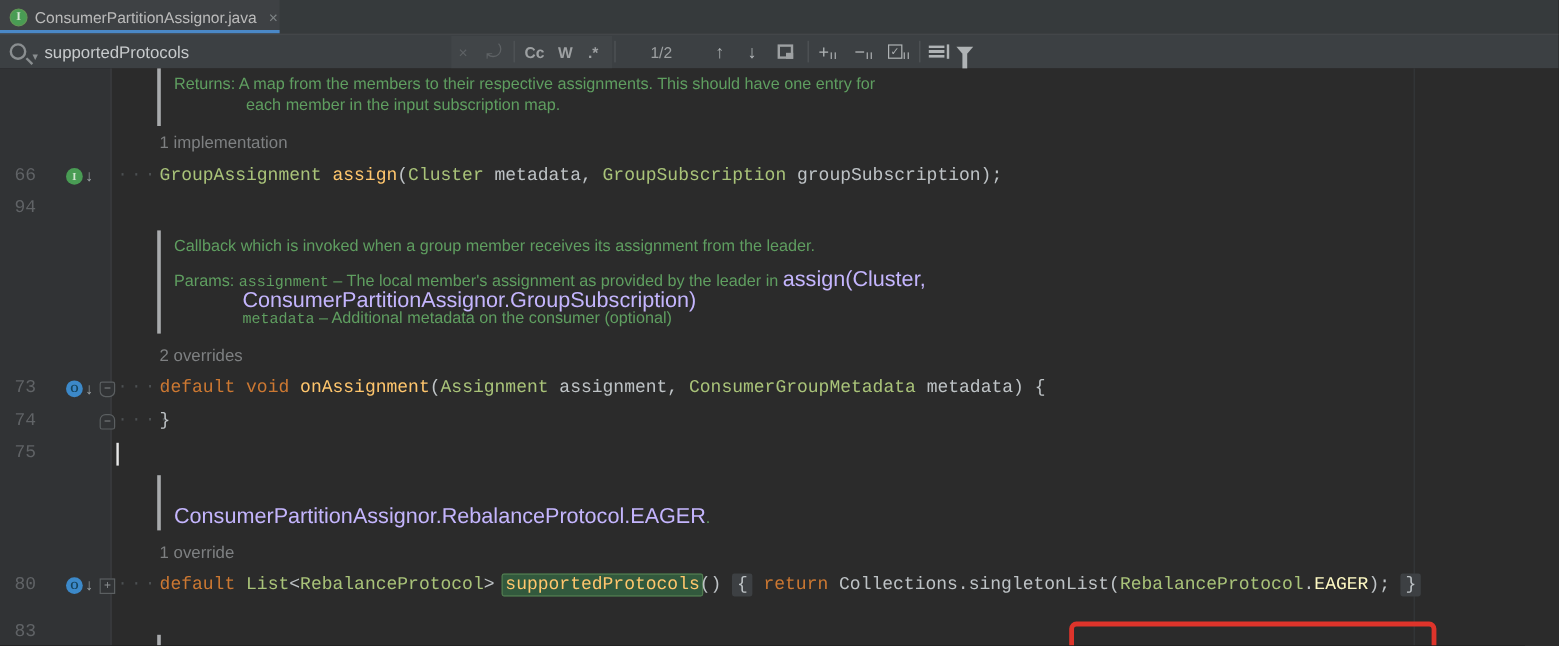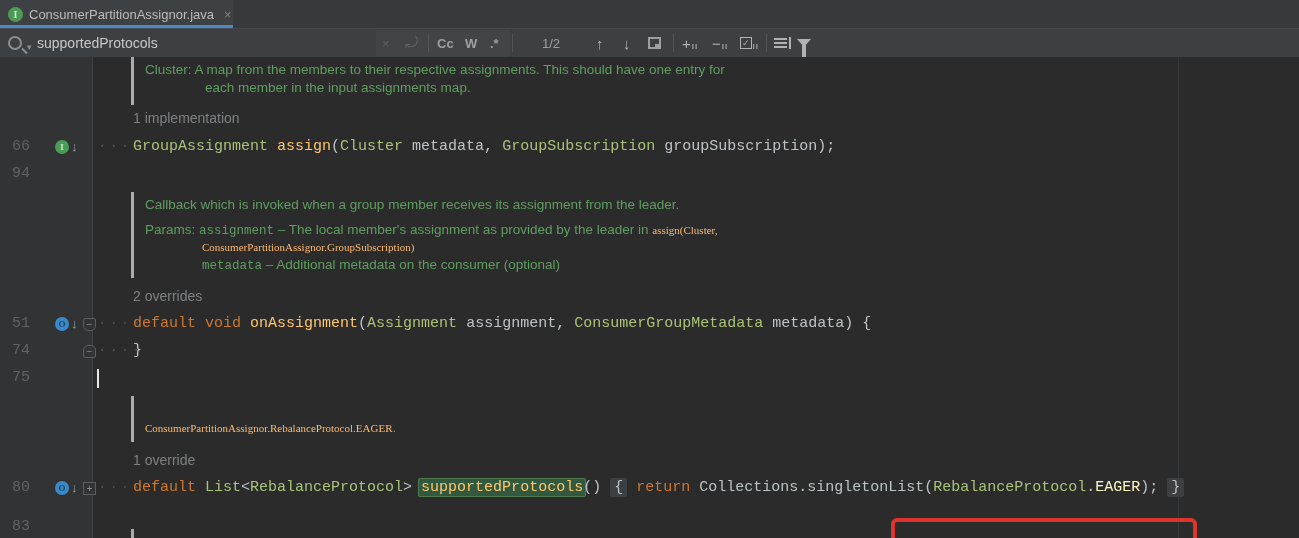--- a/index.html
+++ b/index.html
@@ -75,21 +75,21 @@
   .tok-plain { color:#BEC3C6; }
   .tok-const { color:#fef9c3; }
   .tok-fold { color:#BEC3C6; background:#3D4043; padding:1px 4px; border-radius:2px; }
   .tok-hl { background:#32593D; border:1px solid #50794F; padding:0px 2px; margin:-1px -3px; border-radius:2px; }
   
   .docblock { position:absolute; left:0; width:100%; }
   .docbar { position:absolute; left:131px; top:0; width:3px; height:100%; background:#A9ABAD; }
   .docline { position:absolute; white-space:pre; font-size:13.5px; }
   .d-doc { color:#5F9E60; font-family:"Liberation Sans",sans-serif; }
   .d-code { color:#5F9E60; font-family:"Liberation Mono",monospace; font-size:12.5px; }
-  .d-link { color:#fdba74; font-family:Liberation Serif, serif; font-size:11px; }
+  .d-link { color:#c4b5fd; font-family:Liberation Sans, sans-serif; font-size:18px; }
   .inlay { position:absolute; left:133px; color:#7E8082; font-size:14px; font-family:"Liberation Sans",sans-serif; }
   .redbox { position:absolute; left:891px; top:461px; width:306px; height:51px;
             border:4px solid #DE342B; border-radius:6px; }
 </style>
 </head>
 <body>
 
 <div class="screen">
 
   <div class="tabbar">
@@ -147,22 +147,22 @@
       </div>
   </div>
 
   <div class="editor">
     <div class="gutter-bg"></div>
     <div class="gutter-sep"></div>
     <div class="wrap-guide"></div>
     <div id="rows">
         <div class="docblock" style="top: 0px; height: 48px;">
           <div class="docbar"></div>
-          <div class="docline" style="left: 145px; top: 5px;"><span class="d-doc">Cluster: A map from the members to their respective assignments. This should have one entry for</span></div>
-          <div class="docline" style="left: 205px; top: 23px;"><span class="d-doc">each member in the input assignments map.</span></div>
+          <div class="docline" style="left: 145px; top: 5px;"><span class="d-doc">Returns: A map from the members to their respective assignments. This should have one entry for</span></div>
+          <div class="docline" style="left: 205px; top: 23px;"><span class="d-doc">each member in the input subscription map.</span></div>
         </div>
         <div class="inlay" style="top: 53px;">1 implementation</div>
         <div class="row" style="top: 77px;">
           <span class="lnum">66</span>
           <span class="gicon">
             <span class="gcircle gc-impl">I</span>
             <span class="garrow">↓</span>
           </span>
           <span class="dots">····</span>
           <span class="codeline"><span class="tok-type">GroupAssignment</span><span class="tok-plain"> </span><span class="tok-method">assign</span><span class="tok-plain">(</span><span class="tok-type">Cluster</span><span class="tok-plain"> metadata, </span><span class="tok-type">GroupSubscription</span><span class="tok-plain"> groupSubscription);</span></span>
@@ -172,21 +172,21 @@
         </div>
         <div class="docblock" style="top: 135px; height: 86px;">
           <div class="docbar"></div>
           <div class="docline" style="left: 145px; top: 5px;"><span class="d-doc">Callback which is invoked when a group member receives its assignment from the leader.</span></div>
           <div class="docline" style="left: 145px; top: 30px;"><span class="d-doc">Params: </span><span class="d-code">assignment</span><span class="d-doc"> – The local member's assignment as provided by the leader in </span><span class="d-link">assign(Cluster,</span></div>
           <div class="docline" style="left: 202px; top: 48px;"><span class="d-link">ConsumerPartitionAssignor.GroupSubscription)</span></div>
           <div class="docline" style="left: 202px; top: 65px;"><span class="d-code">metadata</span><span class="d-doc"> – Additional metadata on the consumer (optional)</span></div>
         </div>
         <div class="inlay" style="top: 231px;">2 overrides</div>
         <div class="row" style="top: 254px;">
-          <span class="lnum">51</span>
+          <span class="lnum">73</span>
           <span class="gicon">
             <span class="gcircle gc-over">O</span>
             <span class="garrow">↓</span>
           </span>
           <span class="fold fold-top">−</span>
           <span class="dots">····</span>
           <span class="codeline"><span class="tok-kw">default</span><span class="tok-plain"> </span><span class="tok-kw">void</span><span class="tok-plain"> </span><span class="tok-method">onAssignment</span><span class="tok-plain">(</span><span class="tok-type">Assignment</span><span class="tok-plain"> assignment, </span><span class="tok-type">ConsumerGroupMetadata</span><span class="tok-plain"> metadata) {</span></span>
         </div>
         <div class="row" style="top: 281px;">
           <span class="lnum">74</span>

